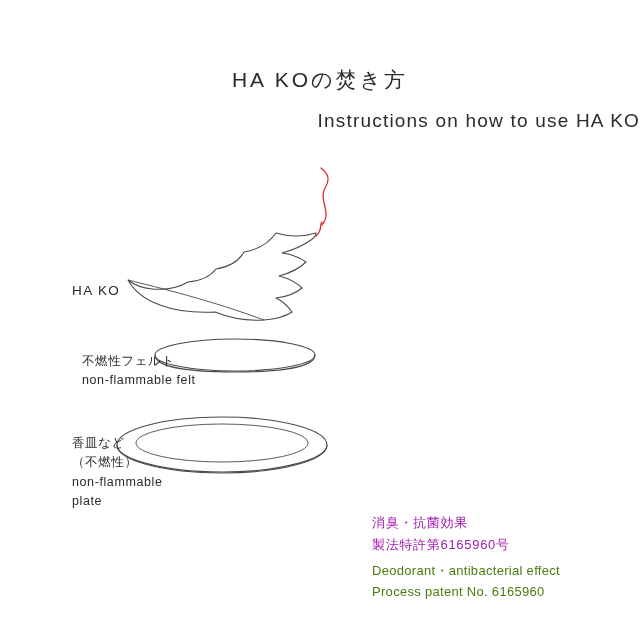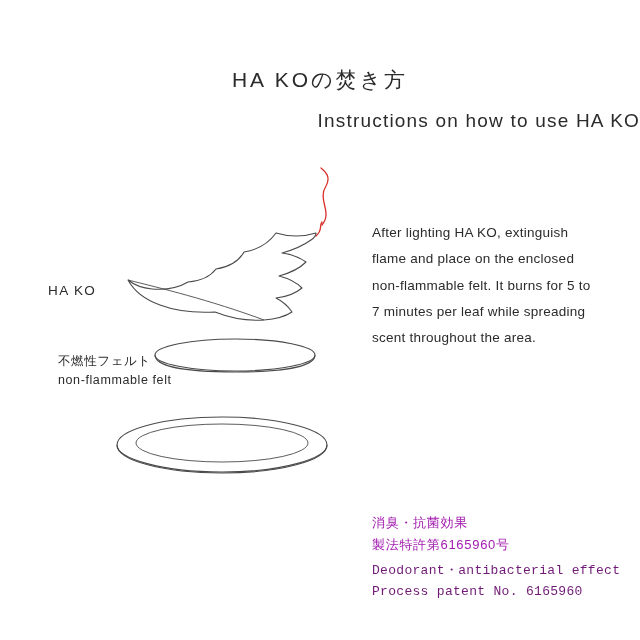--- a/index.html
+++ b/index.html
@@ -60,20 +60,21 @@
   }
 
   
   .label {
     position: absolute;
     font-size: 12.5px;
     line-height: 1.55;
     letter-spacing: 0.6px;
     color: #2b2b2b;
     white-space: pre-line;
+    margin-left: 24px;
   }
   .label-hako {
     left: 48px;
     top: 281px;
     font-size: 13.5px;
     letter-spacing: 1.4px;
   }
   .label-felt {
     left: 58px;
     top: 352px;
@@ -120,22 +121,21 @@
     margin: 0 0 4px 0;
     white-space: pre-line;
     color: #a21caf;
   }
   .footer-en {
     font-size: 13px;
     line-height: 1.62;
     letter-spacing: 0.3px;
     margin: 0;
     white-space: pre-line;
-    color: #701a75;
-    font-family: Liberation Mono, monospace;
+    color: #4d7c0f;
   }
 </style>
 </head>
 <body>
 
 <div id="page">
 
   <div class="title-ja">HA KOの焚き方</div>
   <div class="title-en">Instructions on how to use HA KO</div>
 
@@ -177,27 +177,26 @@
         <ellipse cx="192" cy="285" rx="105" ry="28" fill="none" stroke="#4a4a4a" stroke-width="1.1"></ellipse>
         <ellipse cx="192" cy="283" rx="86" ry="19" fill="none" stroke="#4a4a4a" stroke-width="0.9"></ellipse>
         <path d="M87 285 C 87 298, 130 312, 192 312 C 254 312, 297 298, 297 285" fill="none" stroke="#4a4a4a" stroke-width="1.1"></path>
       </g>
     </svg>
   </div>
 
   <div class="label label-hako">HA KO</div>
   <div class="label label-felt">不燃性フェルト
 non-flammable felt</div>
+  <div class="label label-plate">香皿など
+（不燃性）
+non-flammable
+plate</div>
 
   <div class="right-col">
-    <p class="para-en">After lighting HA KO, extinguish
-flame and place on the enclosed
-non-flammable felt. It burns for 5 to
-7 minutes per leaf while spreading
-scent throughout the area.</p>
   </div>
 
   <div class="footer-block">
     <p class="footer-ja">消臭・抗菌効果
 製法特許第6165960号</p>
     <p class="footer-en">Deodorant・antibacterial effect
 Process patent No. 6165960</p>
   </div>
 
 </div>

